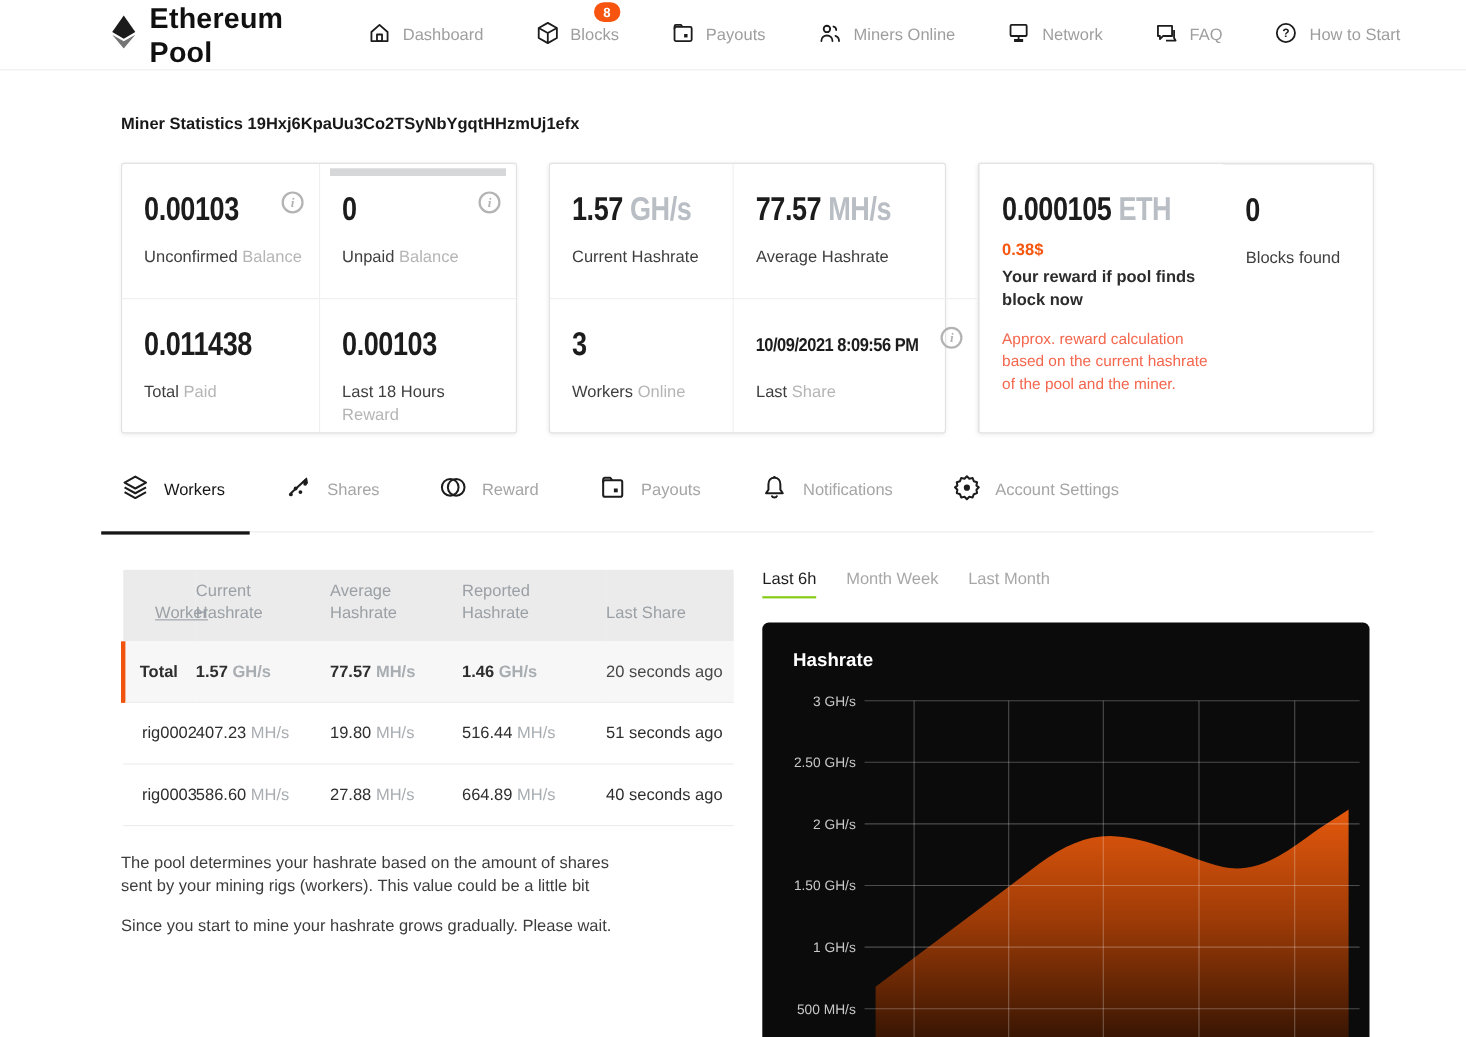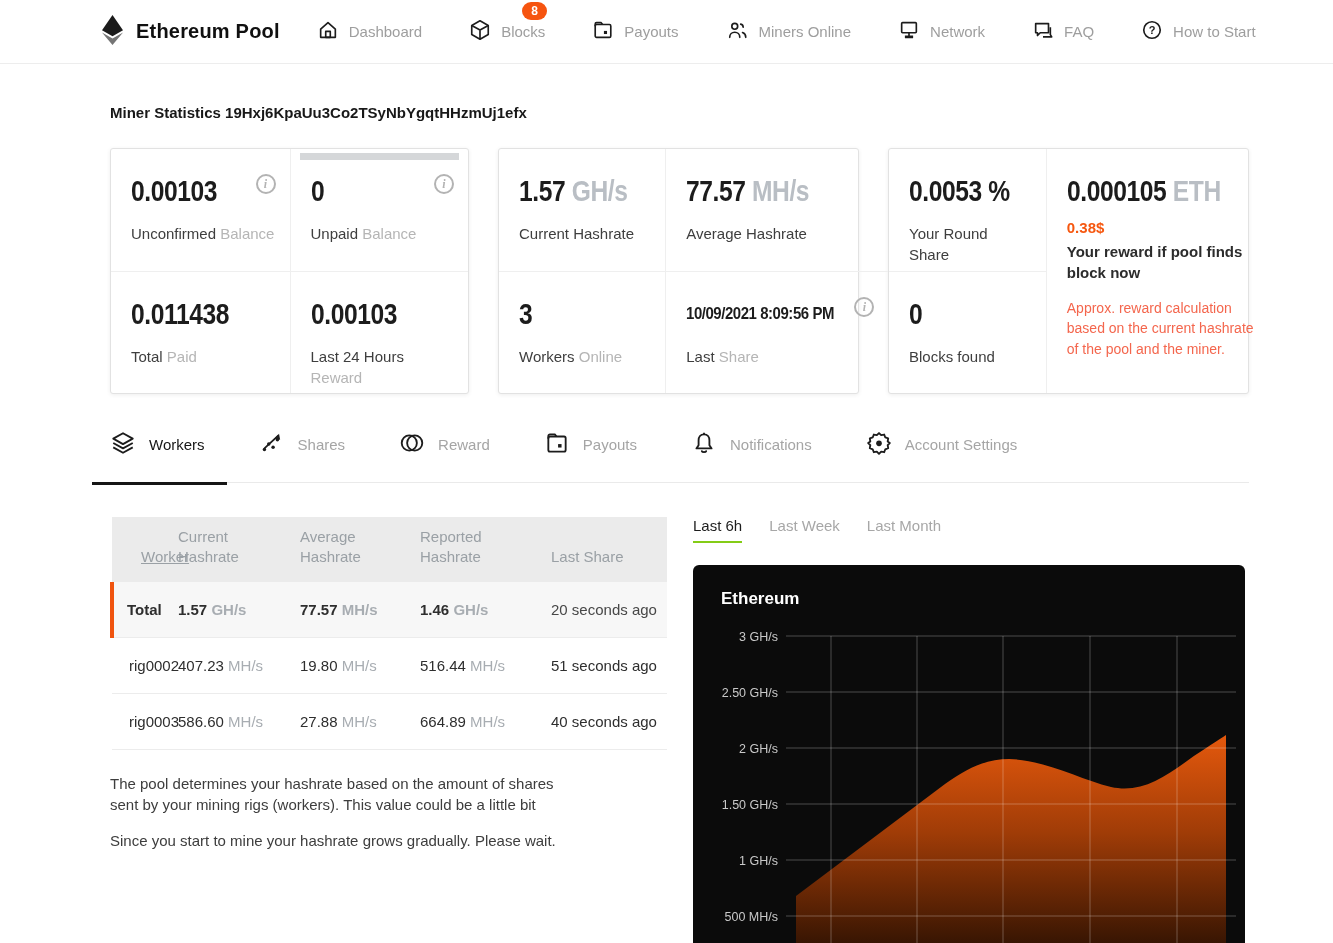--- a/index.html
+++ b/index.html
@@ -3,21 +3,21 @@
 <meta charset="utf-8">
 <style>
   * { margin:0; padding:0; box-sizing:border-box; }
   html,body { width:1333px; height:943px; overflow:hidden; background:#ffffff;
     font-family:"Liberation Sans", sans-serif; color:#1d1d1d; }
 
   
   .header { height:64px; display:flex; align-items:center; padding:0 60px 0 100px;
     border-bottom:1px solid #ededed; background:#fff; }
   .brand { display:flex; align-items:center; gap:11px; }
-  .brand-name { font-size:20px; font-weight:700; color:#101010; letter-spacing:.2px; }
+  .brand-name { font-size:26px; font-weight:700; color:#101010; letter-spacing:.2px; }
   .nav { display:flex; margin-left:37px; gap:47px; align-items:center; }
   .nav-item { display:flex; align-items:center; gap:10px; font-size:15px; color:#9e9e9e;
     cursor:pointer; position:relative; white-space:nowrap; }
   .nav-item svg { flex:0 0 auto; }
   .badge { position:absolute; top:-17px; left:53px; background:#f6540f; color:#fff;
     font-size:12px; font-weight:700; border-radius:10px; padding:2px 9px; line-height:14px; }
 
   
   .main { padding:0 84px 0 110px; }
   .page-title { margin-top:40px; font-size:15px; font-weight:700; color:#181818; }
@@ -189,21 +189,21 @@
           <span class="info-icon"></span>
         </div>
         <div class="stat-label"><span>Unpaid</span> <span class="muted">Balance</span></div>
       </div>
       <div class="stat-cell r2">
         <span class="stat-value">0.011438</span>
         <div class="stat-label"><span>Total</span> <span class="muted">Paid</span></div>
       </div>
       <div class="stat-cell c2 r2">
         <span class="stat-value">0.00103</span>
-        <div class="stat-label"><span>Last 24 Hours</span> <span class="muted">Reward</span></div>
+        <div class="stat-label"><span>Last 18 Hours</span> <span class="muted">Reward</span></div>
       </div>
     </div>
 
     <div class="stat-group">
       <div class="stat-cell">
         <span class="stat-value"><span>1.57</span> <span class="u">GH/s</span></span>
         <div class="stat-label"><span>Current Hashrate</span></div>
       </div>
       <div class="stat-cell c2">
         <span class="stat-value"><span>77.57</span> <span class="u">MH/s</span></span>
@@ -216,24 +216,20 @@
       <div class="stat-cell c2 r2">
         <div class="vrow">
           <span class="stat-value small">10/09/2021 8:09:56 PM</span>
           <span class="info-icon"></span>
         </div>
         <div class="stat-label" style="margin-top:22px;"><span>Last</span> <span class="muted">Share</span></div>
       </div>
     </div>
 
     <div class="stat-group">
-      <div class="stat-cell">
-        <span class="stat-value">0.0053 %</span>
-        <div class="stat-label"><span>Your Round Share</span></div>
-      </div>
       <div class="stat-cell c2 tall">
         <span class="stat-value"><span>0.000105</span> <span class="u">ETH</span></span>
         <div class="usd">0.38$</div>
         <div class="reward-desc">Your reward if pool finds block now</div>
         <div class="reward-note">Approx. reward calculation based on the current hashrate of the pool and the miner.</div>
       </div>
       <div class="stat-cell r2">
         <span class="stat-value">0</span>
         <div class="stat-label"><span>Blocks found</span></div>
       </div>
@@ -347,25 +343,25 @@
           </tr>
         </tbody>
       </table>
       <p class="note-p">The pool determines your hashrate based on the amount of shares sent by your mining rigs (workers). This value could be a little bit</p>
       <p class="note-p">Since you start to mine your hashrate grows gradually. Please wait.</p>
     </div>
 
     <div class="right-col">
       <div class="chart-tabs">
         <div class="chart-tab active">Last 6h</div>
-        <div class="chart-tab">Last Week</div>
+        <div class="chart-tab">Month Week</div>
         <div class="chart-tab">Last Month</div>
       </div>
       <div class="chart-card">
-        <div class="chart-title">Ethereum</div>
+        <div class="chart-title">Hashrate</div>
         <svg class="chart" width="552" height="335" viewBox="0 0 552 335">
           <defs>
             <linearGradient id="areaGrad" gradientUnits="userSpaceOnUse" x1="0" y1="112" x2="0" y2="340">
               <stop offset="0" stop-color="#e85a0d"></stop>
               <stop offset="0.45" stop-color="#a03c07"></stop>
               <stop offset="1" stop-color="#2a1002"></stop>
             </linearGradient>
           </defs>
 
           <path d="M103,335 L103,278 L252,166 C274,150 294,141 316,141 C352,142 386,161 418,169 C446,175 468,162 494,143 C512,130 526,122 533,117 L533,335 Z" fill="url(#areaGrad)"></path>

